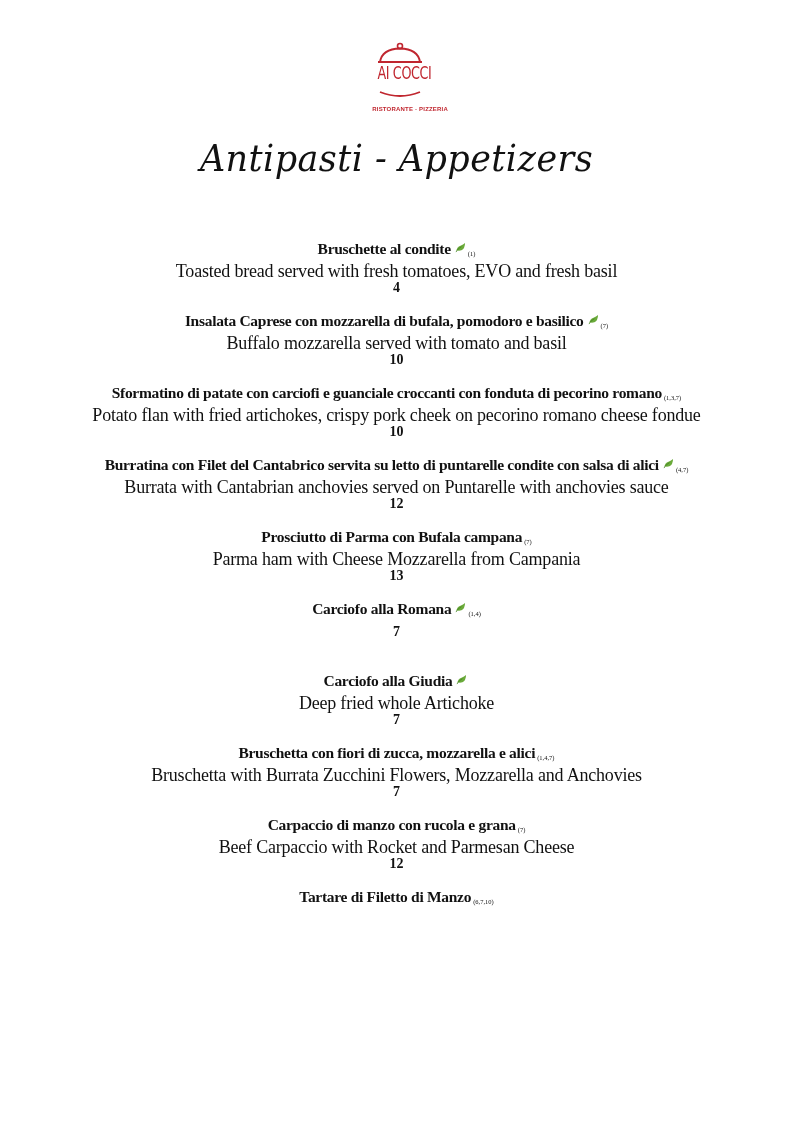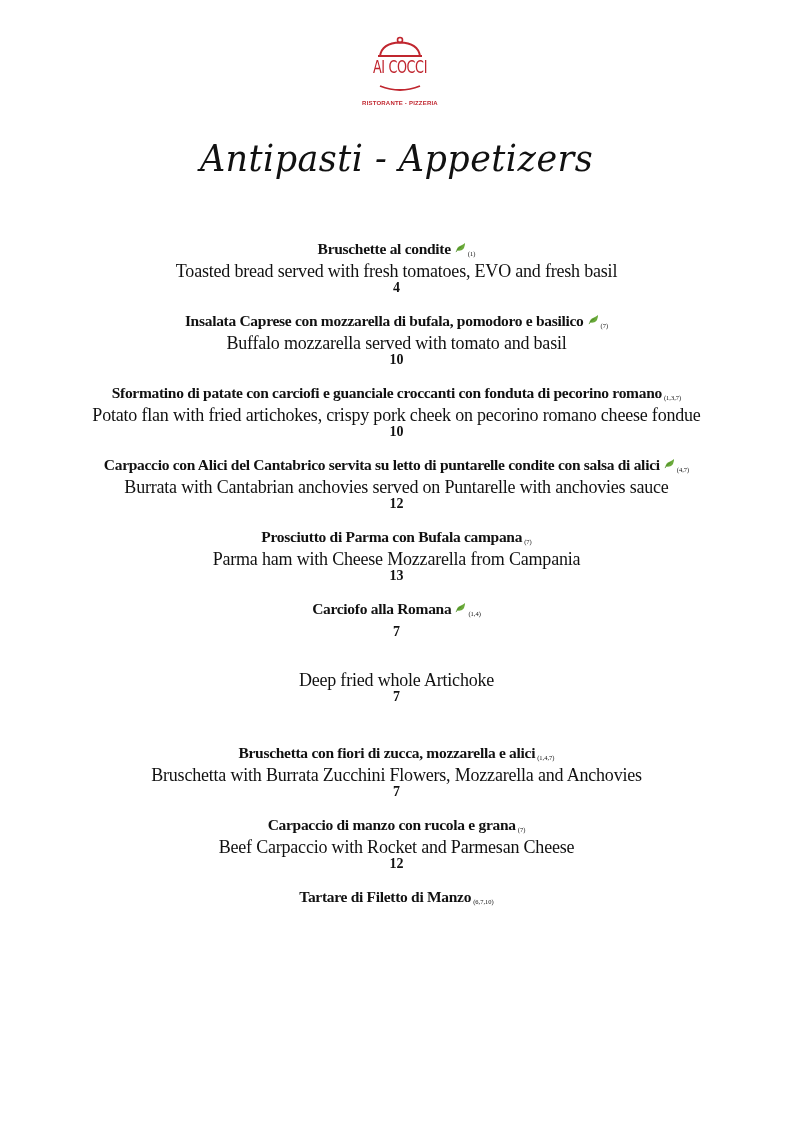--- a/index.html
+++ b/index.html
@@ -1,18 +1,18 @@
 <!DOCTYPE html>
 <html><head>
 <meta charset="utf-8">
 <style>
   html, body { margin: 0; padding: 0; background: #ffffff; }
   body { width: 793px; height: 1122px; position: relative; overflow: hidden;
          font-family: "Liberation Serif", "DejaVu Serif", serif; color: #111; }
-  .logo { position: absolute; left: 358px; top: 34px; width: 84px; height: 76px; text-align: center; }
+  .logo { position: absolute; left: 358px; top: 40px; width: 84px; height: 76px; text-align: right; }
   .logo svg { display: block; margin: 0 auto; }
   .logo-name { position: absolute; left: 0; right: 0; top: 25px; font-family: "DejaVu Sans", sans-serif;
                font-size: 17px; letter-spacing: -0.5px; color: #c0262f; font-weight: 400;
                transform: scaleX(0.75); transform-origin: center; line-height: 1; }
   .logo-sub { position: absolute; left: -6px; right: -6px; top: 66px; font-family: "Liberation Sans", sans-serif;
               font-size: 6px; font-weight: bold; color: #c0262f; letter-spacing: 0.2px; white-space: nowrap; }
   .title { position: absolute; left: 0; right: 0; top: 136px; text-align: center;
            font-family: "DejaVu Serif", serif; font-style: italic; font-size: 38px; color: #111;
            letter-spacing: 0.5px; transform: scaleX(0.92); font-weight: normal; }
   .menu { position: absolute; left: 0; right: 0; top: 240px; }
@@ -55,40 +55,44 @@
         </svg><span class="allergens">(7)</span></div>
     <div class="item-desc">Buffalo mozzarella served with tomato and basil</div>
     <div class="item-price">10</div>
   </div>
     <div class="item">
     <div class="item-name"><span class="nm">Sformatino di patate con carciofi e guanciale croccanti con fonduta di pecorino romano</span><span class="allergens">(1,3,7)</span></div>
     <div class="item-desc">Potato flan with fried artichokes, crispy pork cheek on pecorino romano cheese fondue</div>
     <div class="item-price">10</div>
   </div>
     <div class="item">
-    <div class="item-name"><span class="nm">Carpaccio con Alici del Cantabrico servita su letto di puntarelle condite con salsa di alici</span><svg class="leaf" viewBox="0 0 12 11">
+    <div class="item-name"><span class="nm">Burratina con Filet del Cantabrico servita su letto di puntarelle condite con salsa di alici</span><svg class="leaf" viewBox="0 0 12 11">
           <path d="M1 10 Q2 4 6 3 Q9 2 11 0 Q11 6 7 8 Q4 9 2 8 Z" fill="#6aaa3a"></path>
           <path d="M1 10 Q3 6 7 4" stroke="#3f7d1e" stroke-width="0.8" fill="none"></path>
         </svg><span class="allergens">(4,7)</span></div>
     <div class="item-desc">Burrata with Cantabrian anchovies served on Puntarelle with anchovies sauce</div>
     <div class="item-price">12</div>
   </div>
     <div class="item">
     <div class="item-name"><span class="nm">Prosciutto di Parma con Bufala campana</span><span class="allergens">(7)</span></div>
     <div class="item-desc">Parma ham with Cheese Mozzarella from Campania</div>
     <div class="item-price">13</div>
   </div>
     <div class="item">
     <div class="item-name"><span class="nm">Carciofo alla Romana</span><svg class="leaf" viewBox="0 0 12 11">
           <path d="M1 10 Q2 4 6 3 Q9 2 11 0 Q11 6 7 8 Q4 9 2 8 Z" fill="#6aaa3a"></path>
           <path d="M1 10 Q3 6 7 4" stroke="#3f7d1e" stroke-width="0.8" fill="none"></path>
         </svg><span class="allergens">(1,4)</span></div>
     <div class="item-price">7</div>
   </div>
     <div class="item">
+    <div class="item-name"><span class="nm">Carciofo alla Giudia</span><svg class="leaf" viewBox="0 0 12 11">
+          <path d="M1 10 Q2 4 6 3 Q9 2 11 0 Q11 6 7 8 Q4 9 2 8 Z" fill="#6aaa3a"></path>
+          <path d="M1 10 Q3 6 7 4" stroke="#3f7d1e" stroke-width="0.8" fill="none"></path>
+        </svg><span class="allergens"></span></div>
     <div class="item-desc">Deep fried whole Artichoke</div>
     <div class="item-price">7</div>
   </div>
     <div class="item">
     <div class="item-name"><span class="nm">Bruschetta con fiori di zucca, mozzarella e alici</span><span class="allergens">(1,4,7)</span></div>
     <div class="item-desc">Bruschetta with Burrata Zucchini Flowers, Mozzarella and Anchovies</div>
     <div class="item-price">7</div>
   </div>
     <div class="item">
     <div class="item-name"><span class="nm">Carpaccio di manzo con rucola e grana</span><span class="allergens">(7)</span></div>

